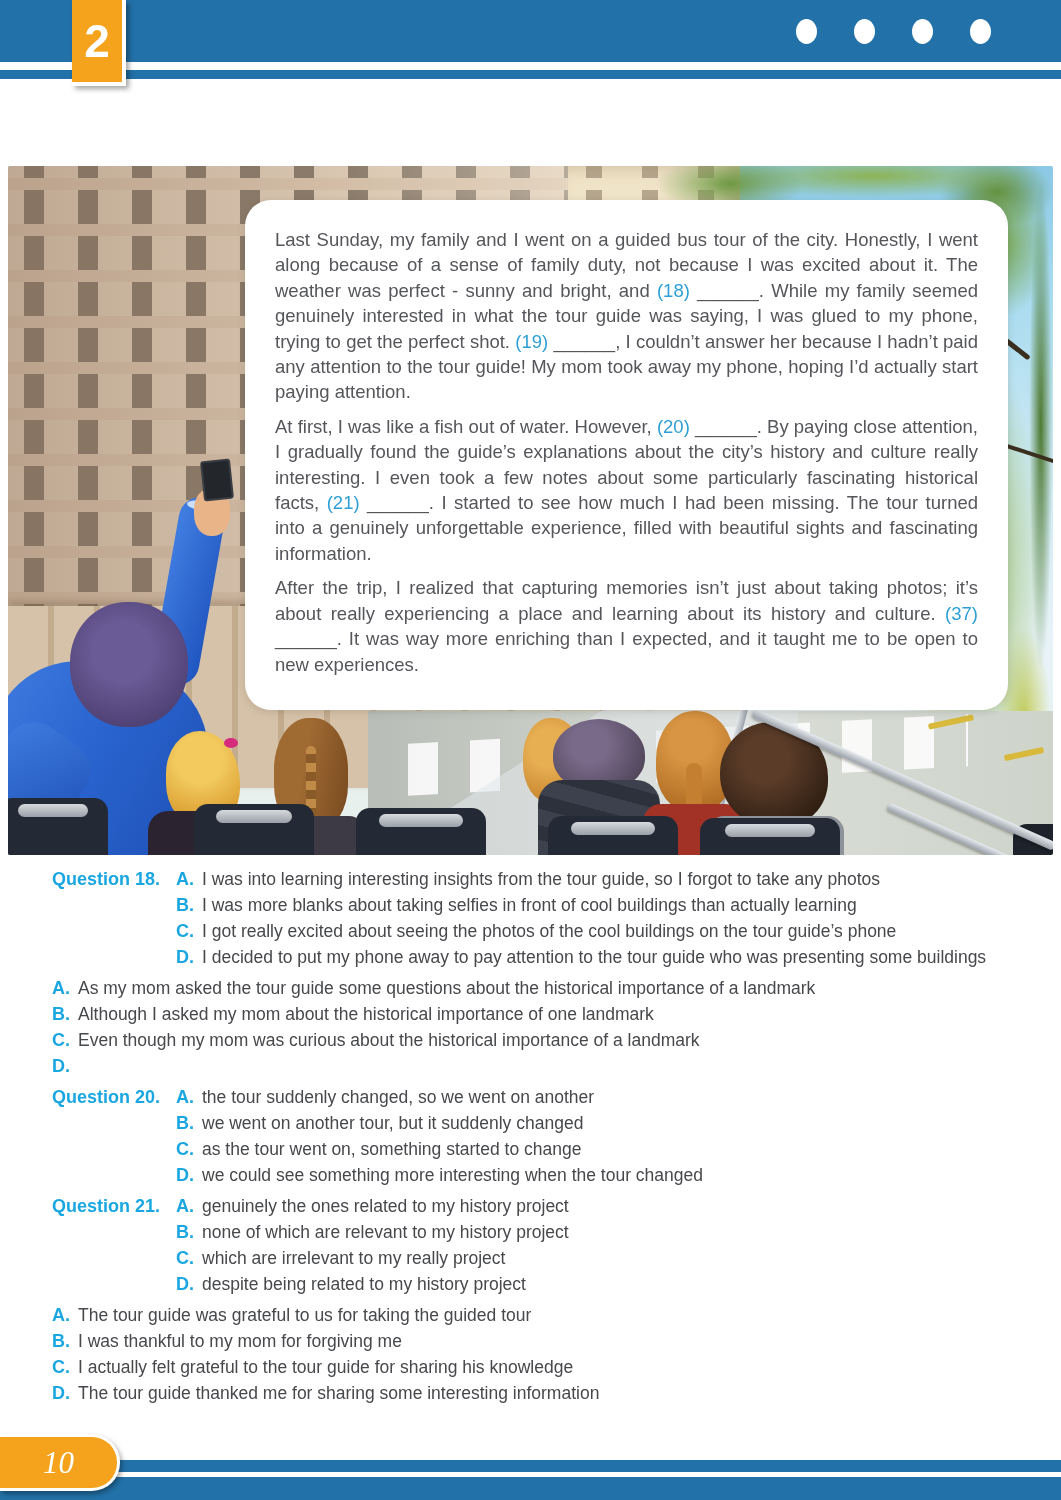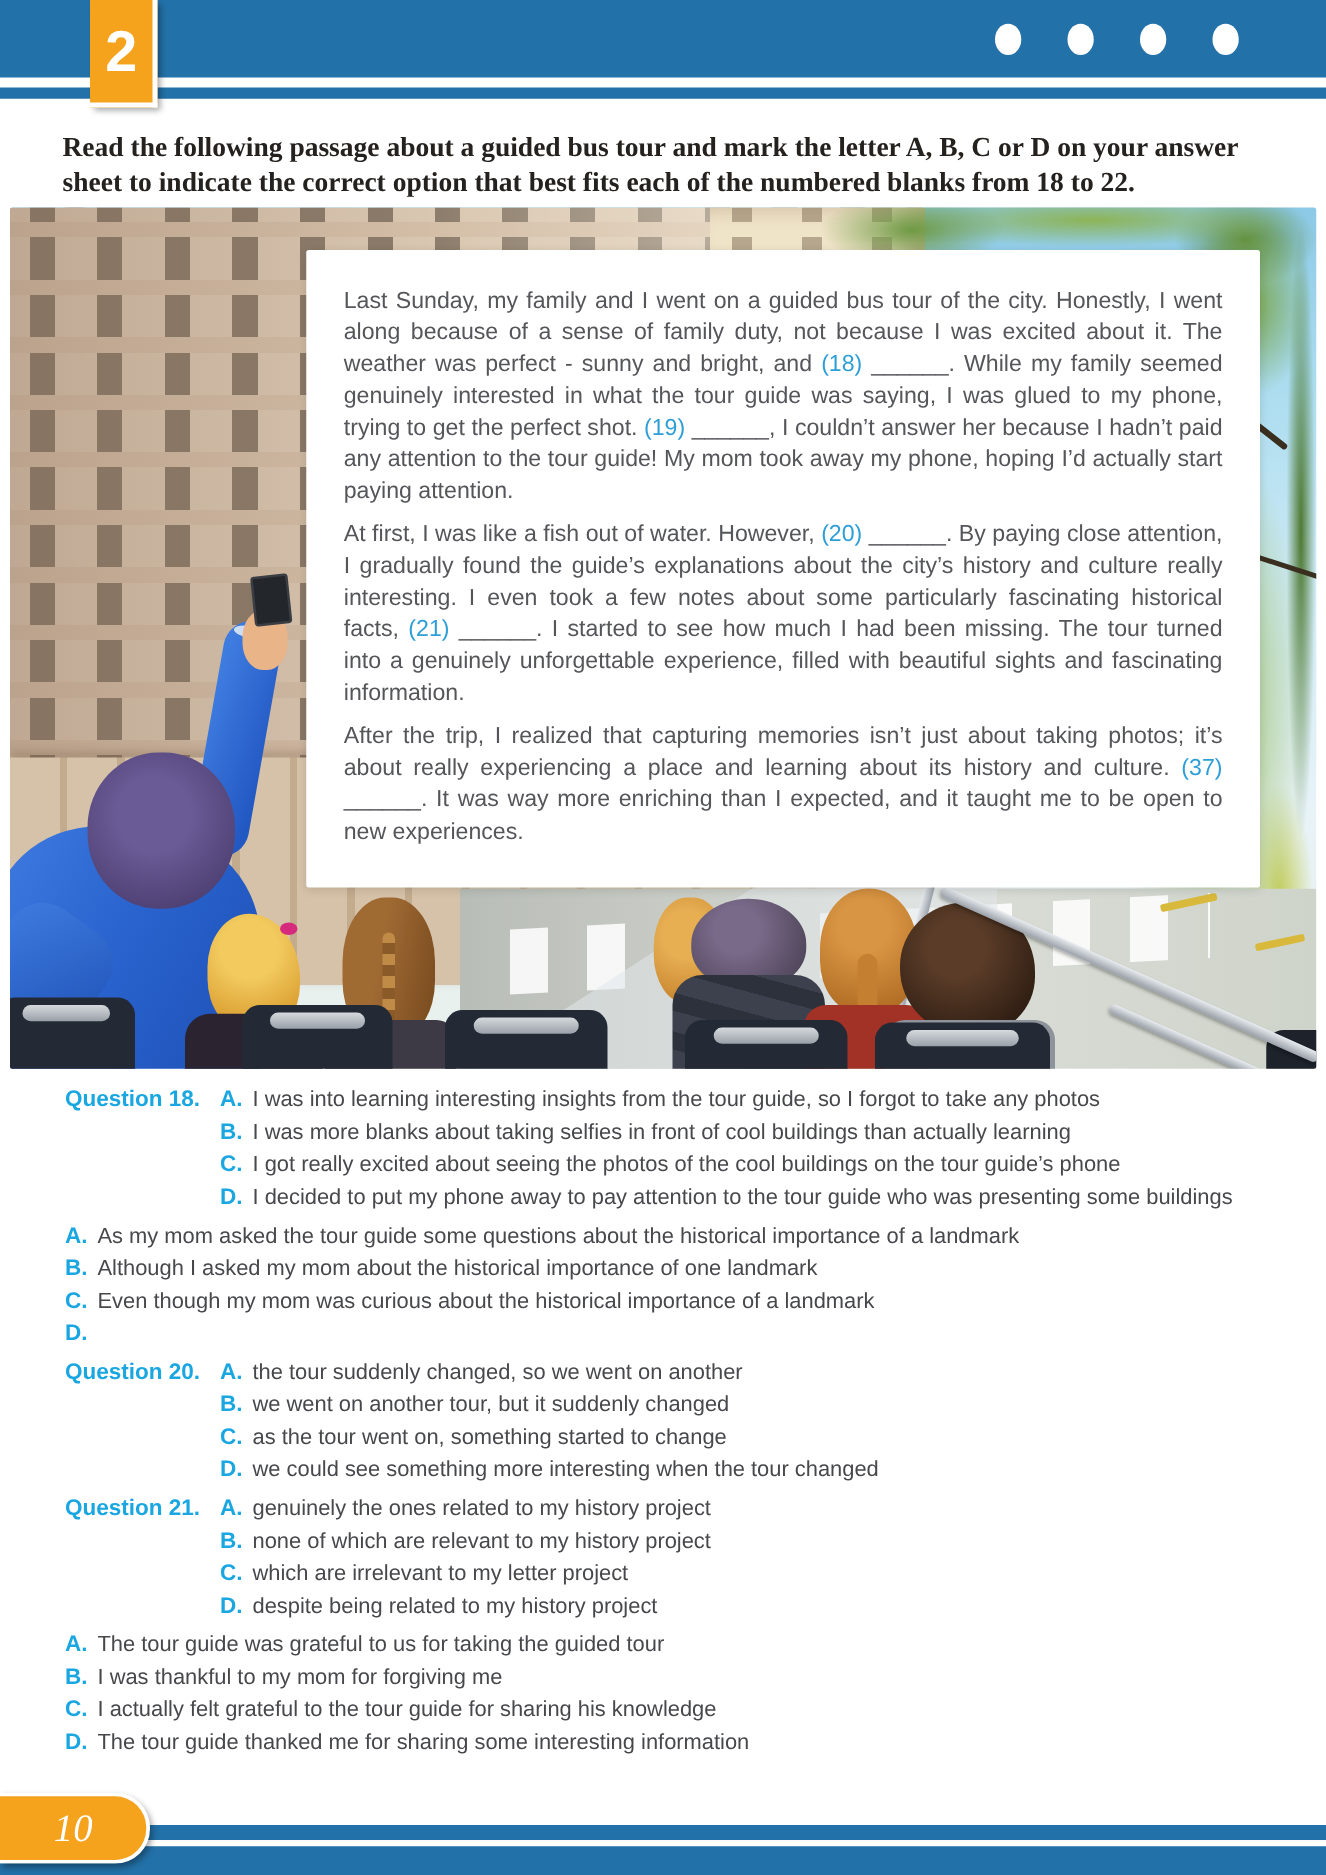--- a/index.html
+++ b/index.html
@@ -130,21 +130,21 @@
   .seat::after{content:"";position:absolute;left:18%;top:6px;width:64%;height:13px;border-radius:8px;
     background:linear-gradient(#d6dade,#9aa0a8);}
   .seat.s1{left:-10px;top:632px;width:110px;height:58px;}
   .seat.s2{left:186px;top:638px;width:120px;height:52px;}
   .seat.s3{left:348px;top:642px;width:130px;height:48px;}
   .seat.s4{left:540px;top:650px;width:130px;height:40px;}
   .seat.s5{left:692px;top:652px;width:140px;height:38px;}
 
   
   .panel{position:absolute;left:237px;top:34px;width:763px;height:510px;background:#ffffff;
-    border-radius:2px;padding:27px 30px 20px 30px;box-shadow:0 2px 8px rgba(0,0,0,.12);}
+    border-radius:26px;padding:27px 30px 20px 30px;box-shadow:0 2px 8px rgba(0,0,0,.12);}
   .panel p{font-size:18.5px;line-height:25.4px;color:var(--passage-text);text-align:justify;margin-bottom:9px;}
   .panel p:last-child{margin-bottom:0;}
   .blank-marker{color:var(--marker-blue);}
 
   
   .questions{position:absolute;left:52px;top:866px;width:980px;}
   .question{display:flex;margin-bottom:5px;}
   .q-label{width:124px;flex-shrink:0;color:var(--question-blue);font-weight:bold;font-size:18px;line-height:26px;}
   .q-options{flex:1;}
   .q-option{display:flex;line-height:26px;}
@@ -168,21 +168,20 @@
   <div class="top-bar"></div>
   <div class="top-stripe"></div>
   <div class="section-tab">
     <span>2</span>
   </div>
   <div class="dot d1"></div>
   <div class="dot d2"></div>
   <div class="dot d3"></div>
   <div class="dot d4"></div>
 
-  <div class="instruction">Read the following passage about a guided bus tour and mark the letter A, B, C or D on your answer sheet to indicate the correct option that best fits each of the numbered blanks from 18 to 22.</div>
 
   <div class="photo">
     <div class="building"></div>
     <div class="building-sunlit"></div>
     <div class="building-base"></div>
     <div class="canopy"></div>
     <div class="trees"></div>
     <div class="branch b1"></div>
     <div class="branch b2"></div>
     <div class="road">
@@ -305,21 +304,21 @@
         <div class="q-option">
             <span class="q-letter">A.</span>
             <span class="q-text">genuinely the ones related to my history project</span>
           </div>
         <div class="q-option">
             <span class="q-letter">B.</span>
             <span class="q-text">none of which are relevant to my history project</span>
           </div>
         <div class="q-option">
             <span class="q-letter">C.</span>
-            <span class="q-text">which are irrelevant to my letter project</span>
+            <span class="q-text">which are irrelevant to my really project</span>
           </div>
         <div class="q-option">
             <span class="q-letter">D.</span>
             <span class="q-text">despite being related to my history project</span>
           </div>
       </div>
     </div>
 
     <div class="question">
       <div class="q-options">

